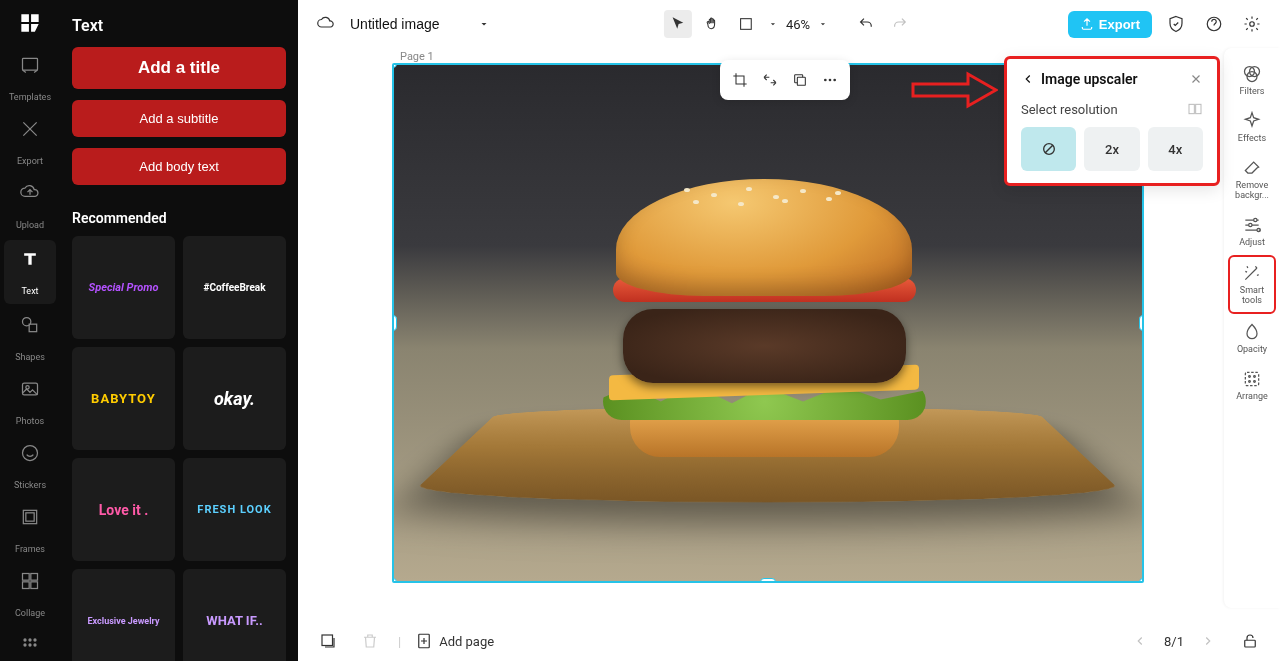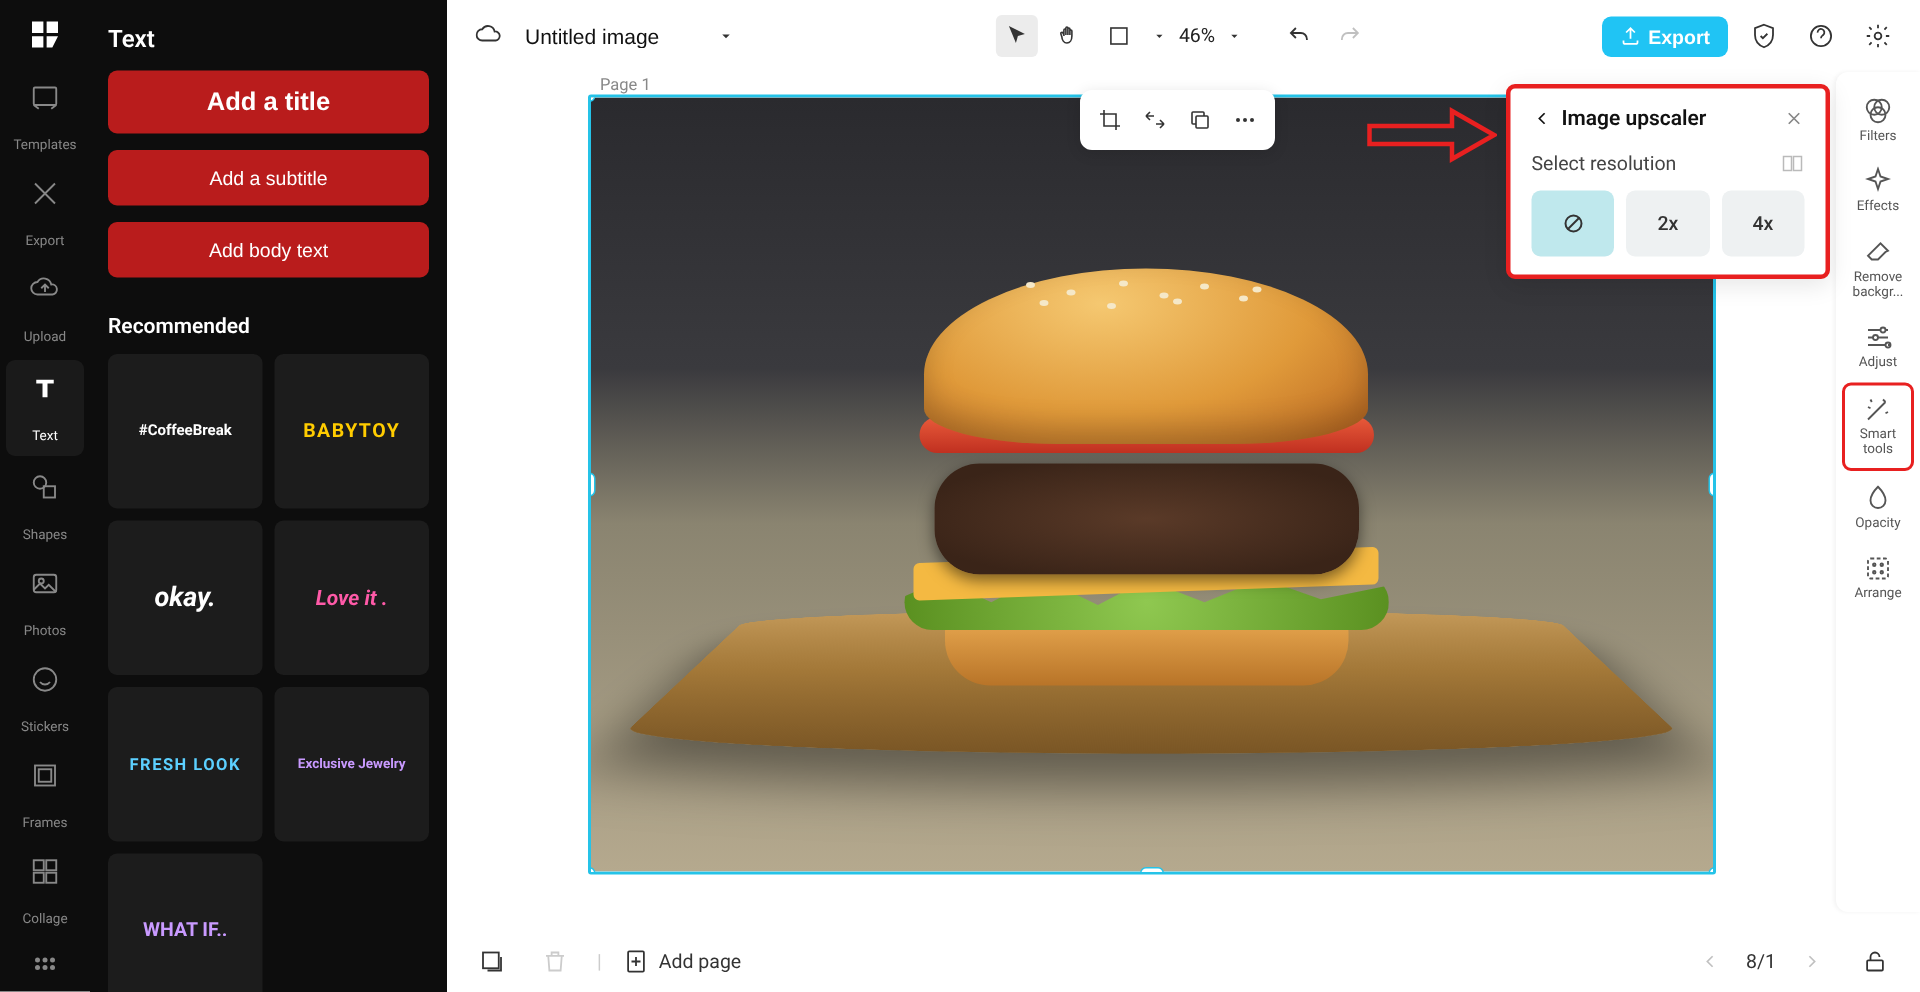--- a/index.html
+++ b/index.html
@@ -203,24 +203,25 @@
   </div>
 </div>
 
 <div class="text-panel">
   <h3>Text</h3>
   <button class="text-btn big">Add a title</button>
   <button class="text-btn">Add a subtitle</button>
   <button class="text-btn">Add body text</button>
   <div class="section-label">Recommended</div>
   <div class="thumb-grid">
+    <div class="thumb" style="color:#b452ff;font-style:italic">Special Promo</div>
     <div class="thumb" style="color:#fff;font-size:10px">#CoffeeBreak</div>
     <div class="thumb" style="color:#ffcc00;font-size:13px;letter-spacing:1px">BABYTOY</div>
     <div class="thumb" style="color:#fff;font-style:italic;font-size:18px">okay.</div>
-    <div class="thumb" style="color:#ff5aa8;font-style:italic;font-size:14px">Love it .</div>
+    <div class="thumb" style="color:#ff5aa8;font-size:14px">Love it .</div>
     <div class="thumb" style="color:#5cd0ff;font-size:11px;letter-spacing:1px">FRESH LOOK</div>
     <div class="thumb" style="color:#c99aff;font-size:9px">Exclusive Jewelry</div>
     <div class="thumb" style="color:#c99aff;font-size:13px">WHAT IF..</div>
   </div>
 </div>
 
 <div class="top-bar">
   <div class="tb-left">
     <span class="icon-btn">
         <svg width="18" height="18" viewBox="0 0 24 24" fill="none" stroke="#333" stroke-width="1.6">

